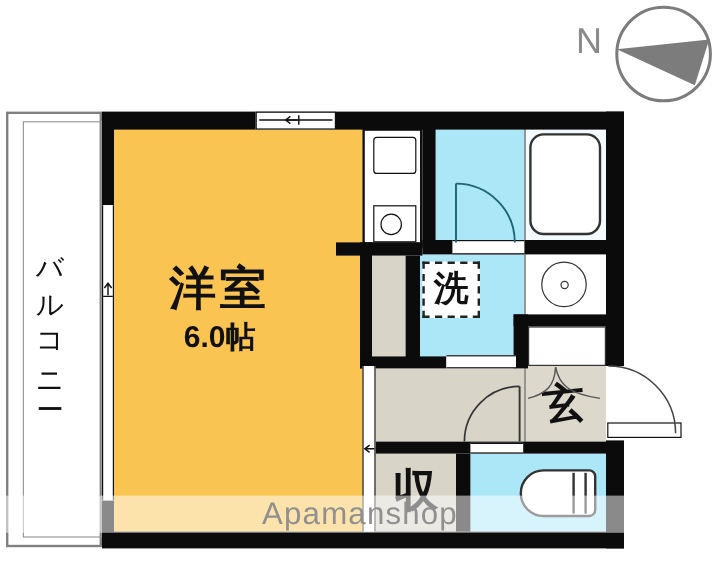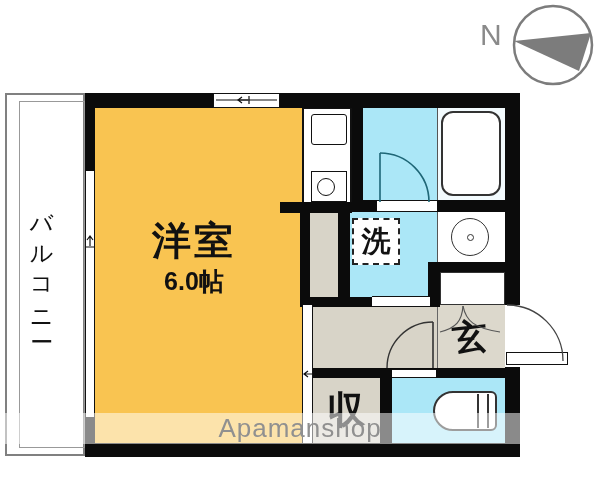--- a/index.html
+++ b/index.html
@@ -19,21 +19,21 @@
 </head>
 <body>
 
 <div class="plan">
 
   <div class="abs" style="left:5px;top:93px;width:80px;height:363px;border:2px solid var(--balcony-line);box-sizing:border-box;"></div>
   <div class="abs" style="left:19px;top:101px;width:66px;height:347px;border:1px solid #999;box-sizing:border-box;"></div>
   <div class="abs jp vtext" style="left:30px;top:197px;font-size:23px;letter-spacing:7px;">バルコニー</div>
 
   <div class="floor room-fill" style="left:95px;top:107px;width:208px;height:336px;"></div>
-  <div class="abs jp" style="left:90px;top:221px;width:208px;text-align:center;font-weight:bold;">
+  <div class="abs jp" style="left:79px;top:221px;width:208px;text-align:center;font-weight:bold;">
     <div style="font-size:39px;letter-spacing:3px;">洋室</div>
     <div style="font-size:25px;margin-top:6px;">6.0帖</div>
   </div>
 
   <div class="floor wet-fill" style="left:363px;top:107px;width:74px;height:93px;"></div>
   <div class="floor" style="left:437px;top:107px;width:68px;height:93px;background:#f3fbfe;border-left:1px solid #555;box-sizing:border-box;"></div>
   <div class="abs" style="left:441px;top:111px;width:60px;height:85px;background:#fff;border:2px solid #333;border-radius:12px;box-sizing:border-box;"></div>
 
   <div class="floor wet-fill" style="left:350px;top:212px;width:87px;height:86px;"></div>
   <div class="floor hall-fill" style="left:310px;top:213px;width:28px;height:84px;"></div>

